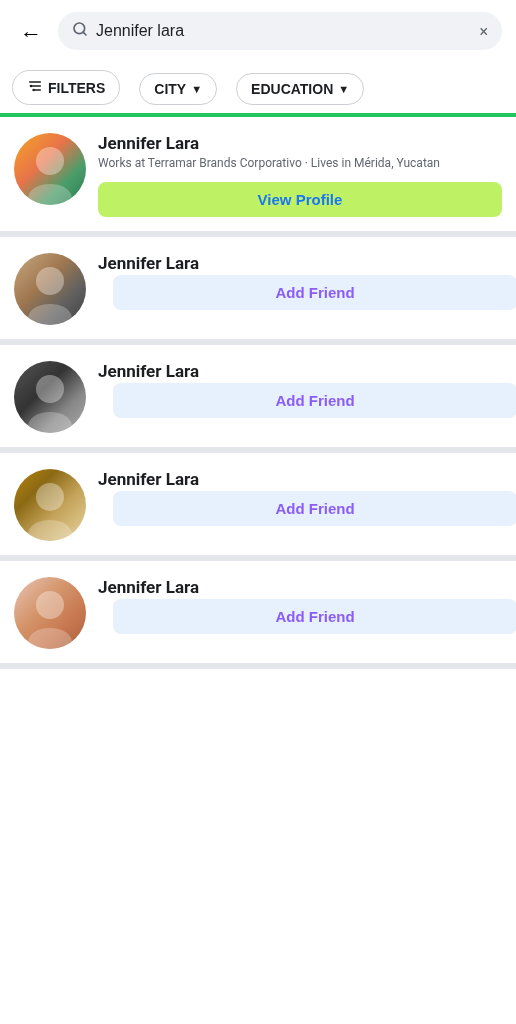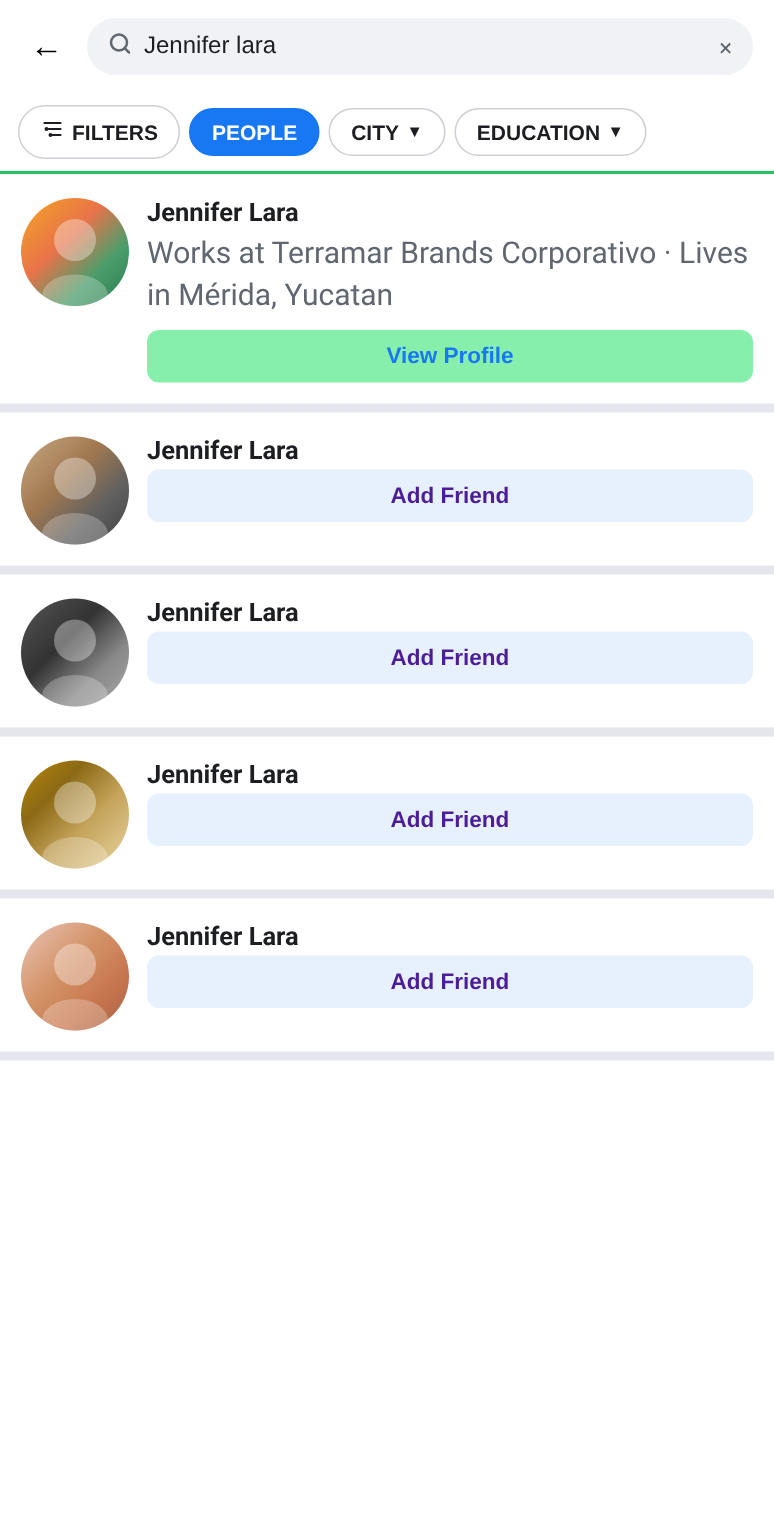--- a/index.html
+++ b/index.html
@@ -54,24 +54,24 @@
     .clear-icon {
       color: #606770;
       font-size: 16px;
       cursor: pointer;
       flex-shrink: 0;
     }
 
     
     .filter-bar {
       display: flex;
-      align-items: center;
+      align-items: flex-end;
       padding: 8px 12px;
-      gap: 6px;
-      border-bottom: 2px solid #22c55e;
+      gap: 19px;
+      border-bottom: 4px solid #22c55e;
       overflow-x: auto;
     }
     .filter-btn {
       display: flex;
       align-items: center;
       gap: 5px;
       padding: 7px 14px;
       border-radius: 50px;
       border: 1.5px solid #ccd0d5;
       background: #fff;
@@ -143,44 +143,45 @@
       flex: 1;
       min-width: 0;
     }
     .result-name {
       font-size: 17px;
       font-weight: 700;
       color: #1c1e21;
       margin-bottom: 2px;
     }
     .result-sub {
-      font-size: 20px;
+      font-size: 12px;
       color: #606770;
       margin-bottom: 10px;
       line-height: 1.4;
     }
     .action-btn {
       display: flex;
       align-items: center;
       justify-content: center;
       width: 100%;
       padding: 9px 16px;
       border-radius: 8px;
       border: none;
       font-size: 15px;
       font-weight: 600;
       cursor: pointer;
     }
     .btn-view-profile {
-      background: #86efac;
+      background: #bef264;
       color: #1877f2;
     }
     .btn-add-friend {
       background: #e7f0fd;
-      color: #4c1d95;
+      color: #8b5cf6;
+      margin-left: 15px;
     }
   </style>
 </head>
 <body>
 
 <div class="header">
   <button class="back-btn">←</button>
   <div class="search-bar">
     <span class="search-icon-wrap">
       <svg width="16" height="16" viewBox="0 0 24 24" fill="none" stroke="#606770" stroke-width="2.5" stroke-linecap="round" stroke-linejoin="round">
@@ -199,23 +200,20 @@
       <svg width="16" height="16" viewBox="0 0 24 24" fill="none" stroke="currentColor" stroke-width="2.2" stroke-linecap="round">
         <line x1="4" y1="6" x2="20" y2="6"></line>
         <line x1="8" y1="12" x2="20" y2="12"></line>
         <line x1="12" y1="18" x2="20" y2="18"></line>
         <circle cx="6" cy="12" r="2" fill="currentColor" stroke="none"></circle>
         <circle cx="10" cy="18" r="2" fill="currentColor" stroke="none"></circle>
       </svg>
     </span>
     <span>FILTERS</span>
   </button>
-  <button class="filter-btn active">
-    <span>PEOPLE</span>
-  </button>
   <button class="filter-btn">
     <span>CITY</span>
     <span class="chevron">▼</span>
   </button>
   <button class="filter-btn">
     <span>EDUCATION</span>
     <span class="chevron">▼</span>
   </button>
 </div>
 

